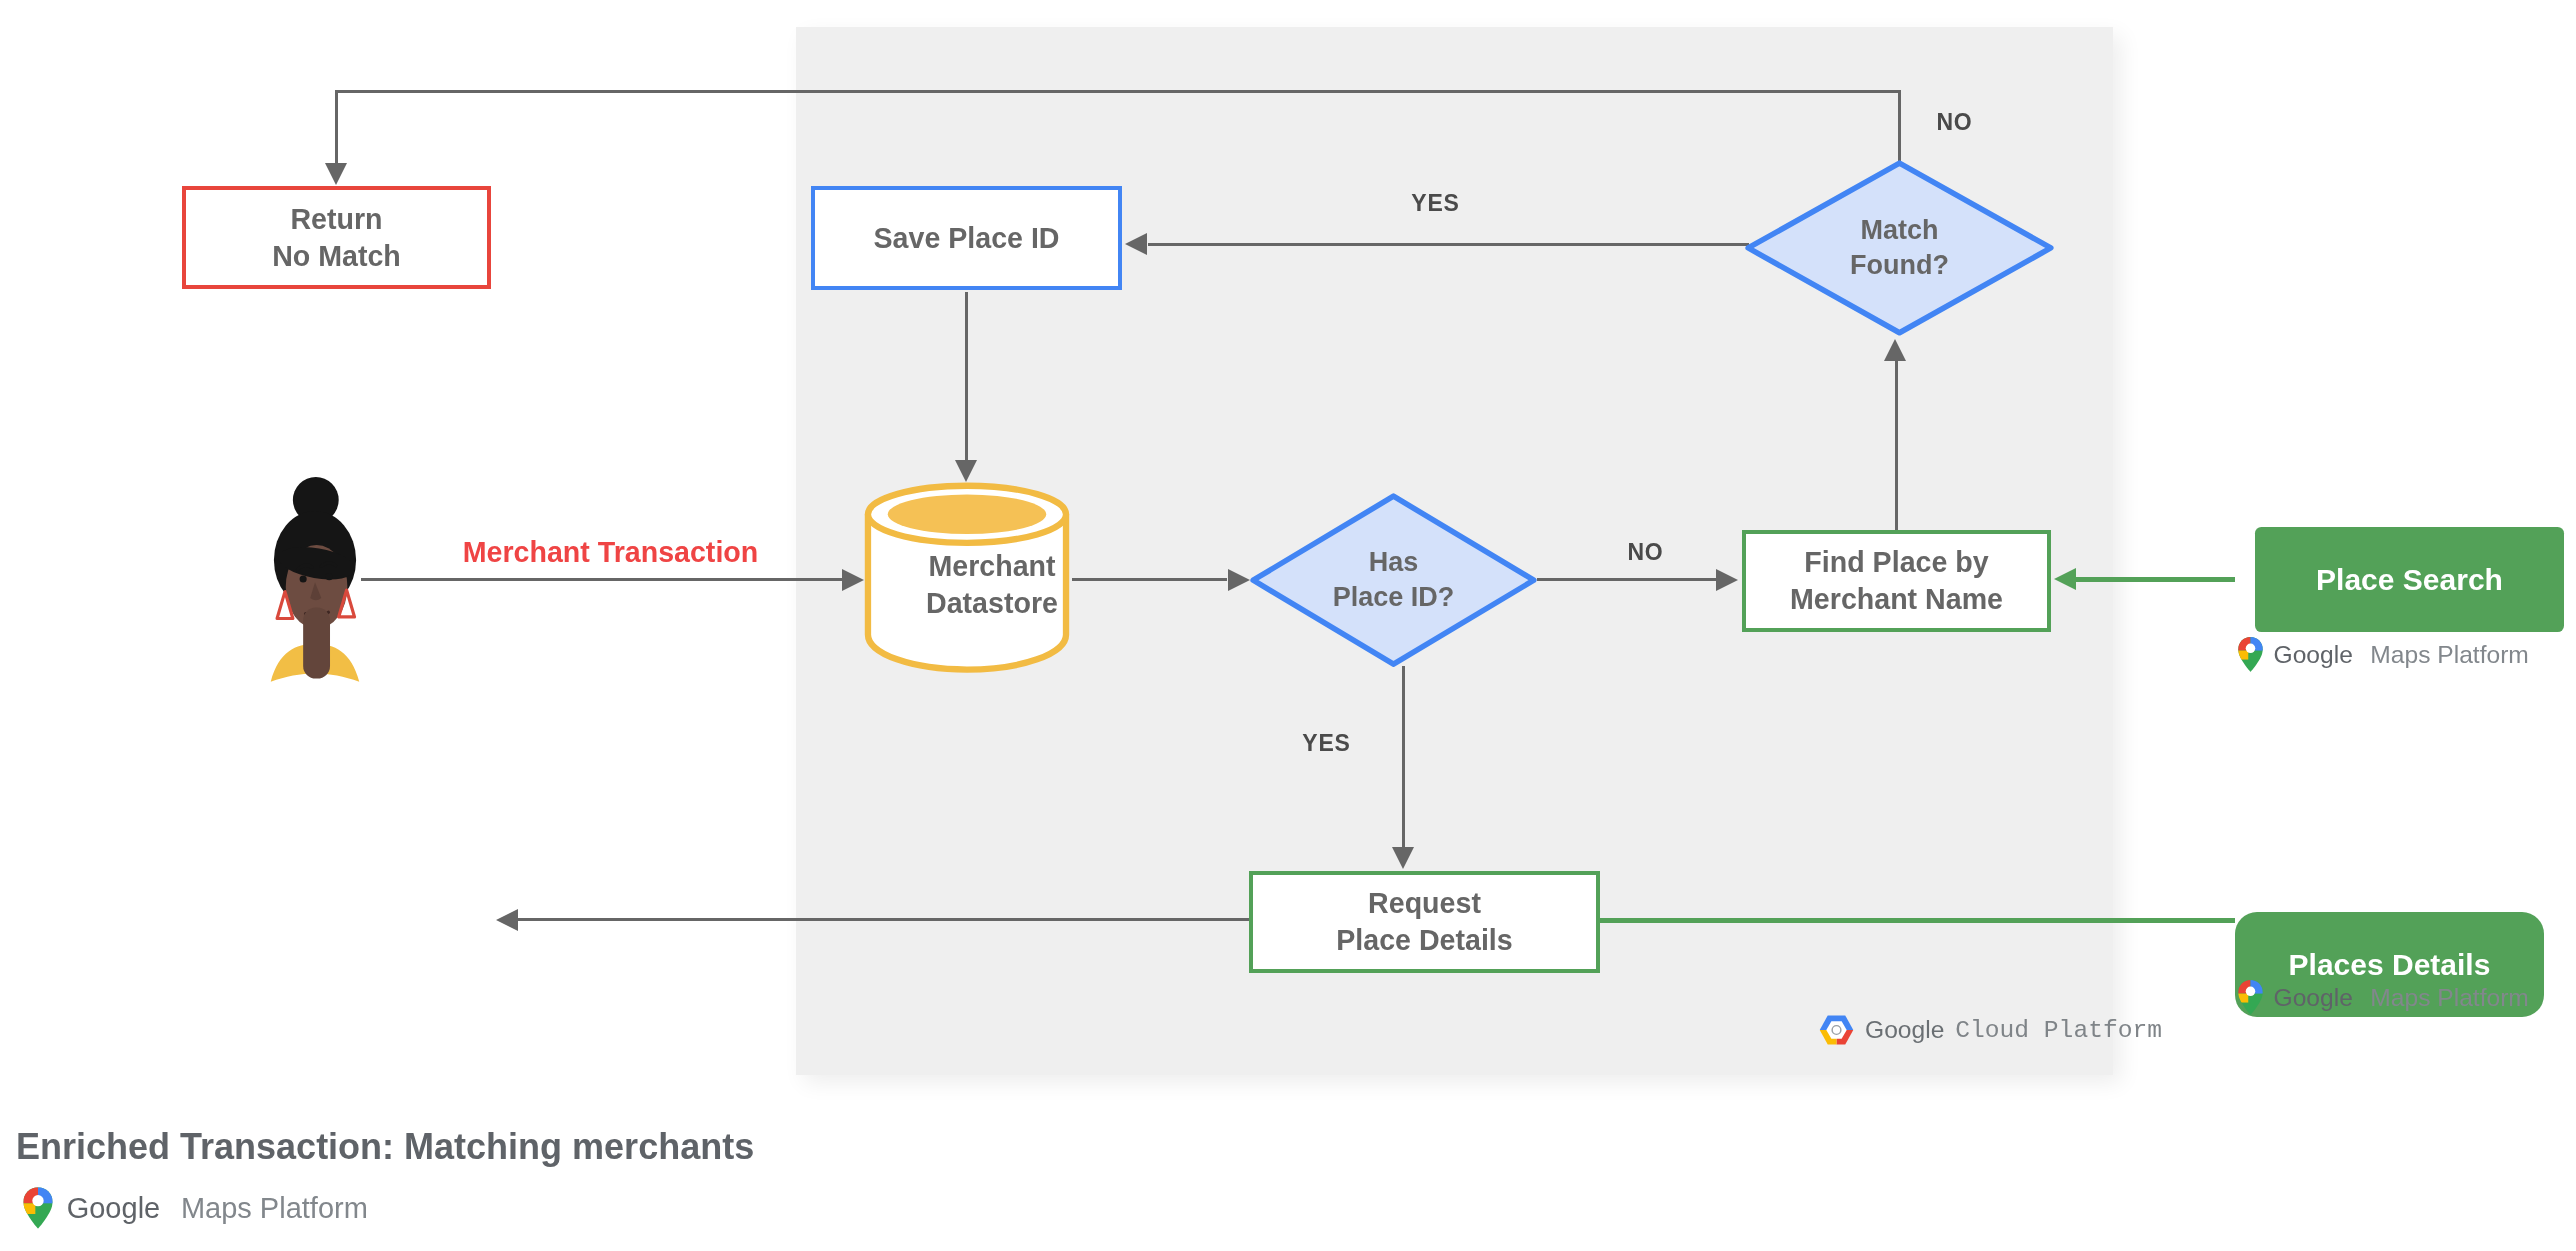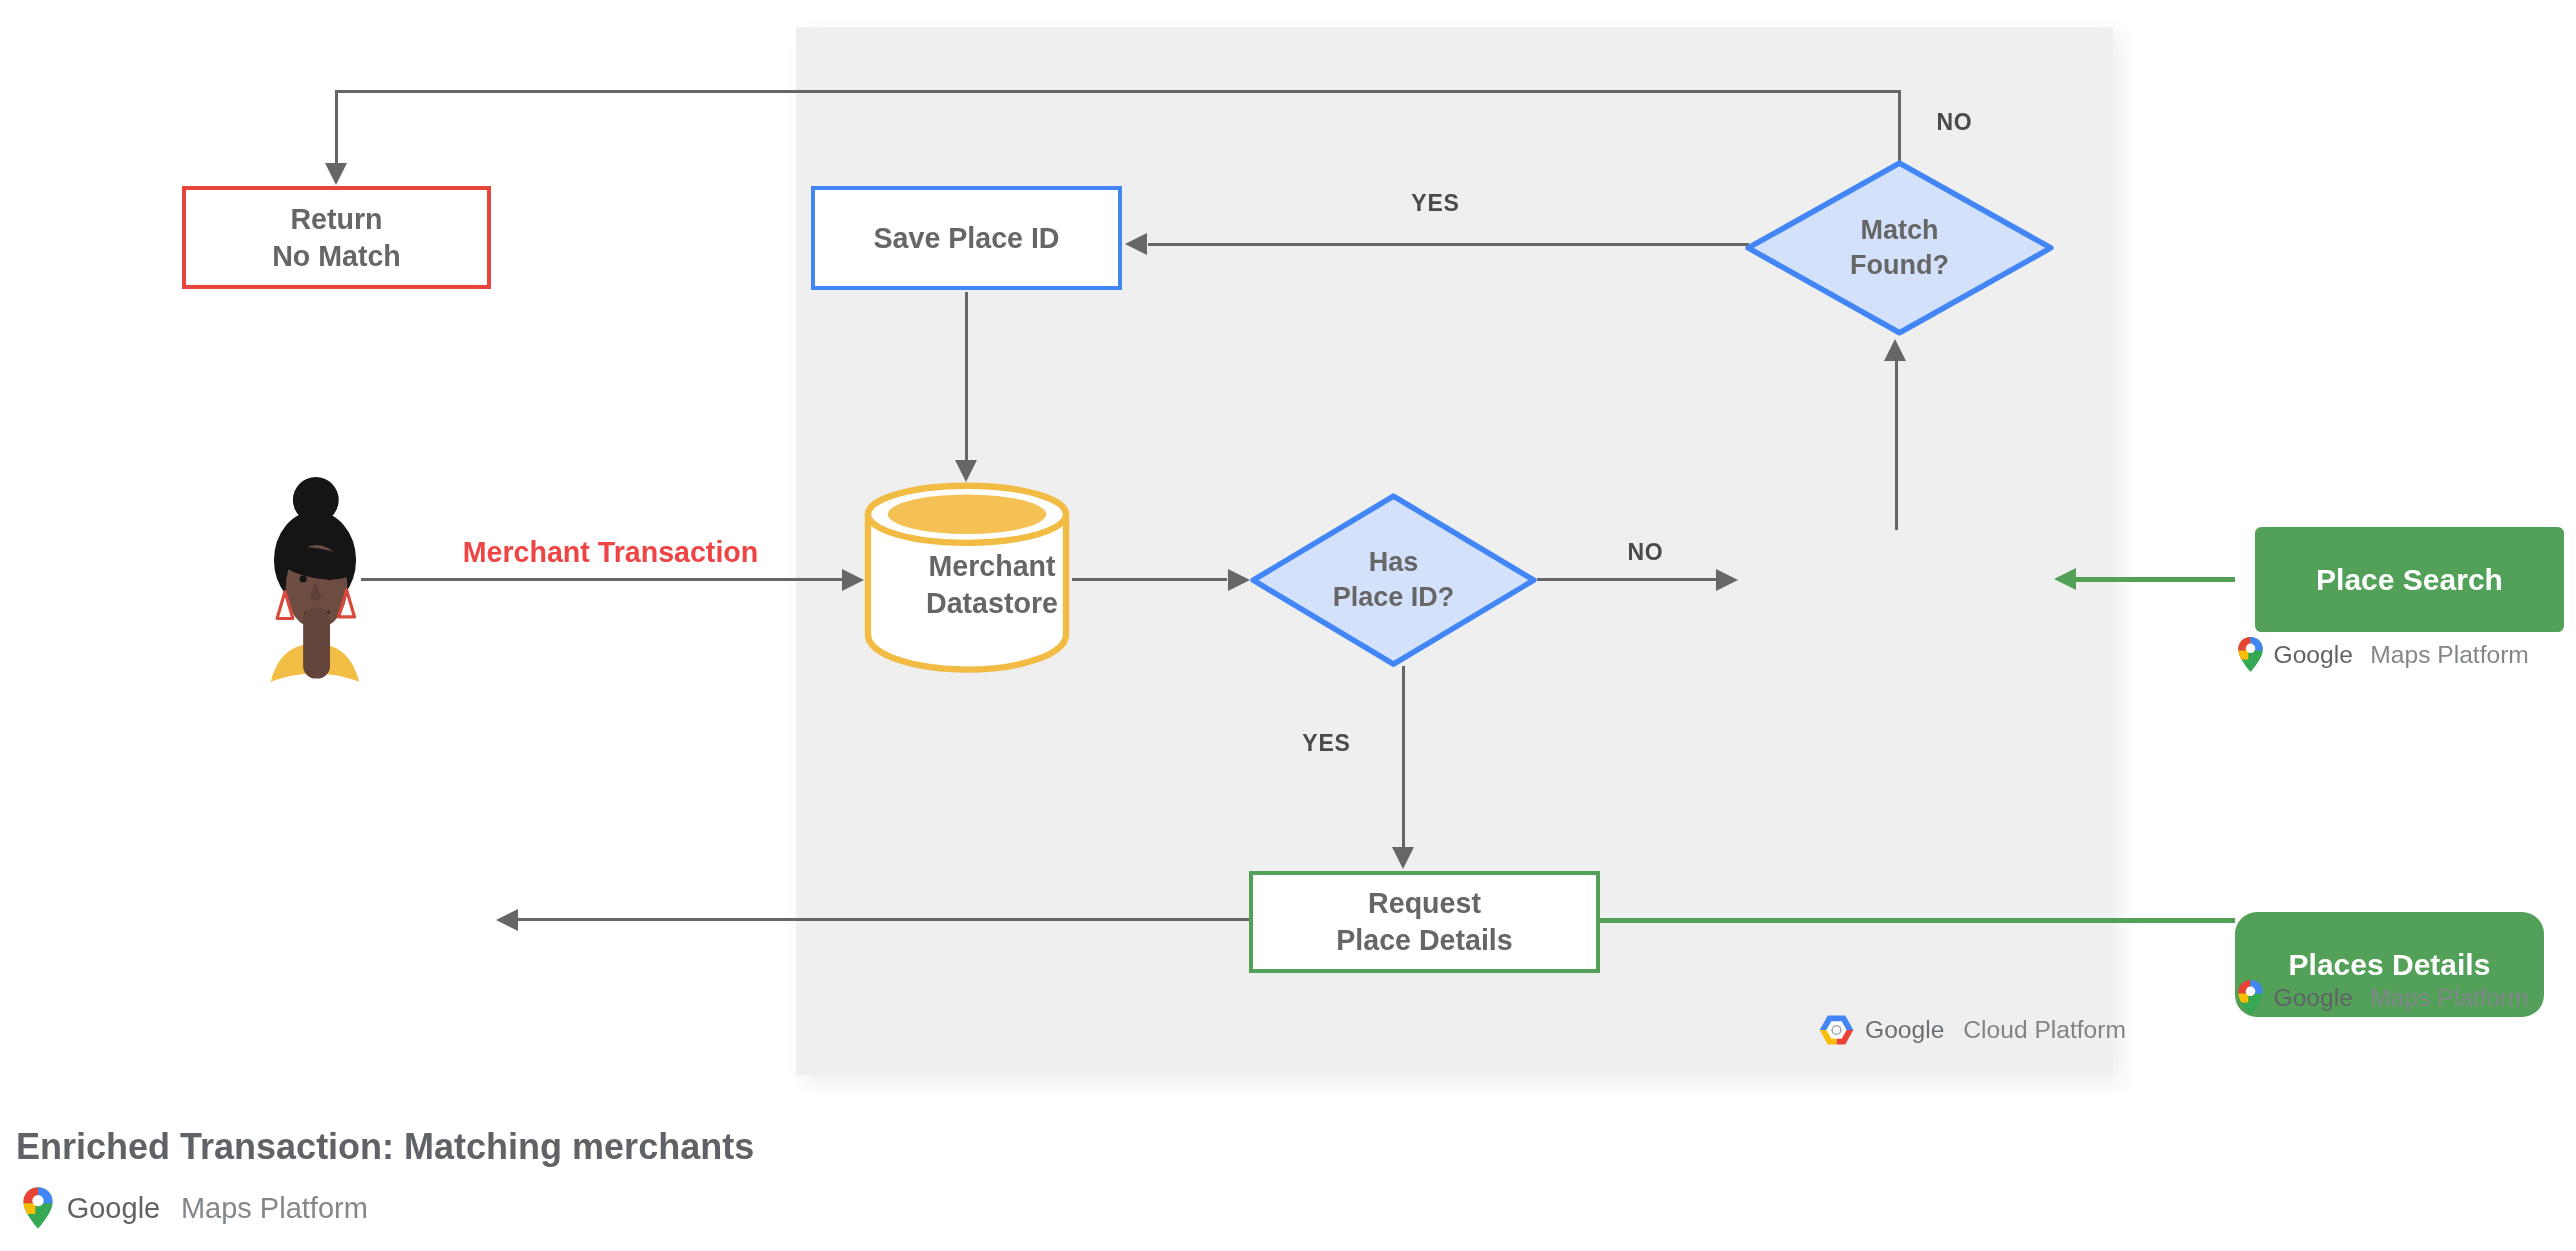--- a/index.html
+++ b/index.html
@@ -62,21 +62,21 @@
 
   
   .gmp{position:absolute;display:flex;align-items:center;gap:9.5px;font-size:24.6px;}
   .gmp .brand{color:#5F6368;}
   .gmp .suffix{color:#82878C;margin-left:8px;}
   #gmp-search{left:2237px;top:636px;}
   #gmp-details{left:2237px;top:979px;}
   #gmp-footer{left:22px;top:1186px;font-size:29px;gap:12.7px;}
   #gcp-logo{position:absolute;left:1819px;top:1014px;display:flex;align-items:center;gap:11px;font-size:24.6px;}
   #gcp-logo .brand{color:#6A6F73;}
-  #gcp-logo .suffix{color:#7F8488;margin-left:8px;}
+  #gcp-logo .suffix{color:#7F8488;font-family:Liberation Mono, monospace;}
 
   #diagram-title{position:absolute;left:16px;top:1126px;font-weight:700;font-size:36px;color:#5F6368;}
 
   #avatar{position:absolute;left:266px;top:471px;width:98px;height:216px;}
 </style>
 </head>
 <body>
 
 <div class="canvas">
 
@@ -119,20 +119,22 @@
 
   <div class="elabel" id="lbl-no-top">NO</div>
   <div class="elabel" id="lbl-yes-save">YES</div>
   <div class="elabel" id="lbl-no-find">NO</div>
   <div class="elabel" id="lbl-yes-request">YES</div>
   <div id="merchant-transaction">Merchant Transaction</div>
 
   <div class="node" id="return-no-match">Return
 No Match</div>
   <div class="node" id="save-place-id">Save Place ID</div>
+  <div class="node" id="find-place">Find Place by
+Merchant Name</div>
   <div class="node" id="request-place-details">Request
 Place Details</div>
 
   <div class="diamond" id="match-found">
     <svg viewBox="0 0 390 222">
       <polygon points="195,4 386,111 195,218 4,111" fill="#D4E1FA" stroke="#4285F4" stroke-width="7" stroke-linejoin="round"></polygon>
     </svg>
     <div class="dlabel">Match
 Found?</div>
   </div>

